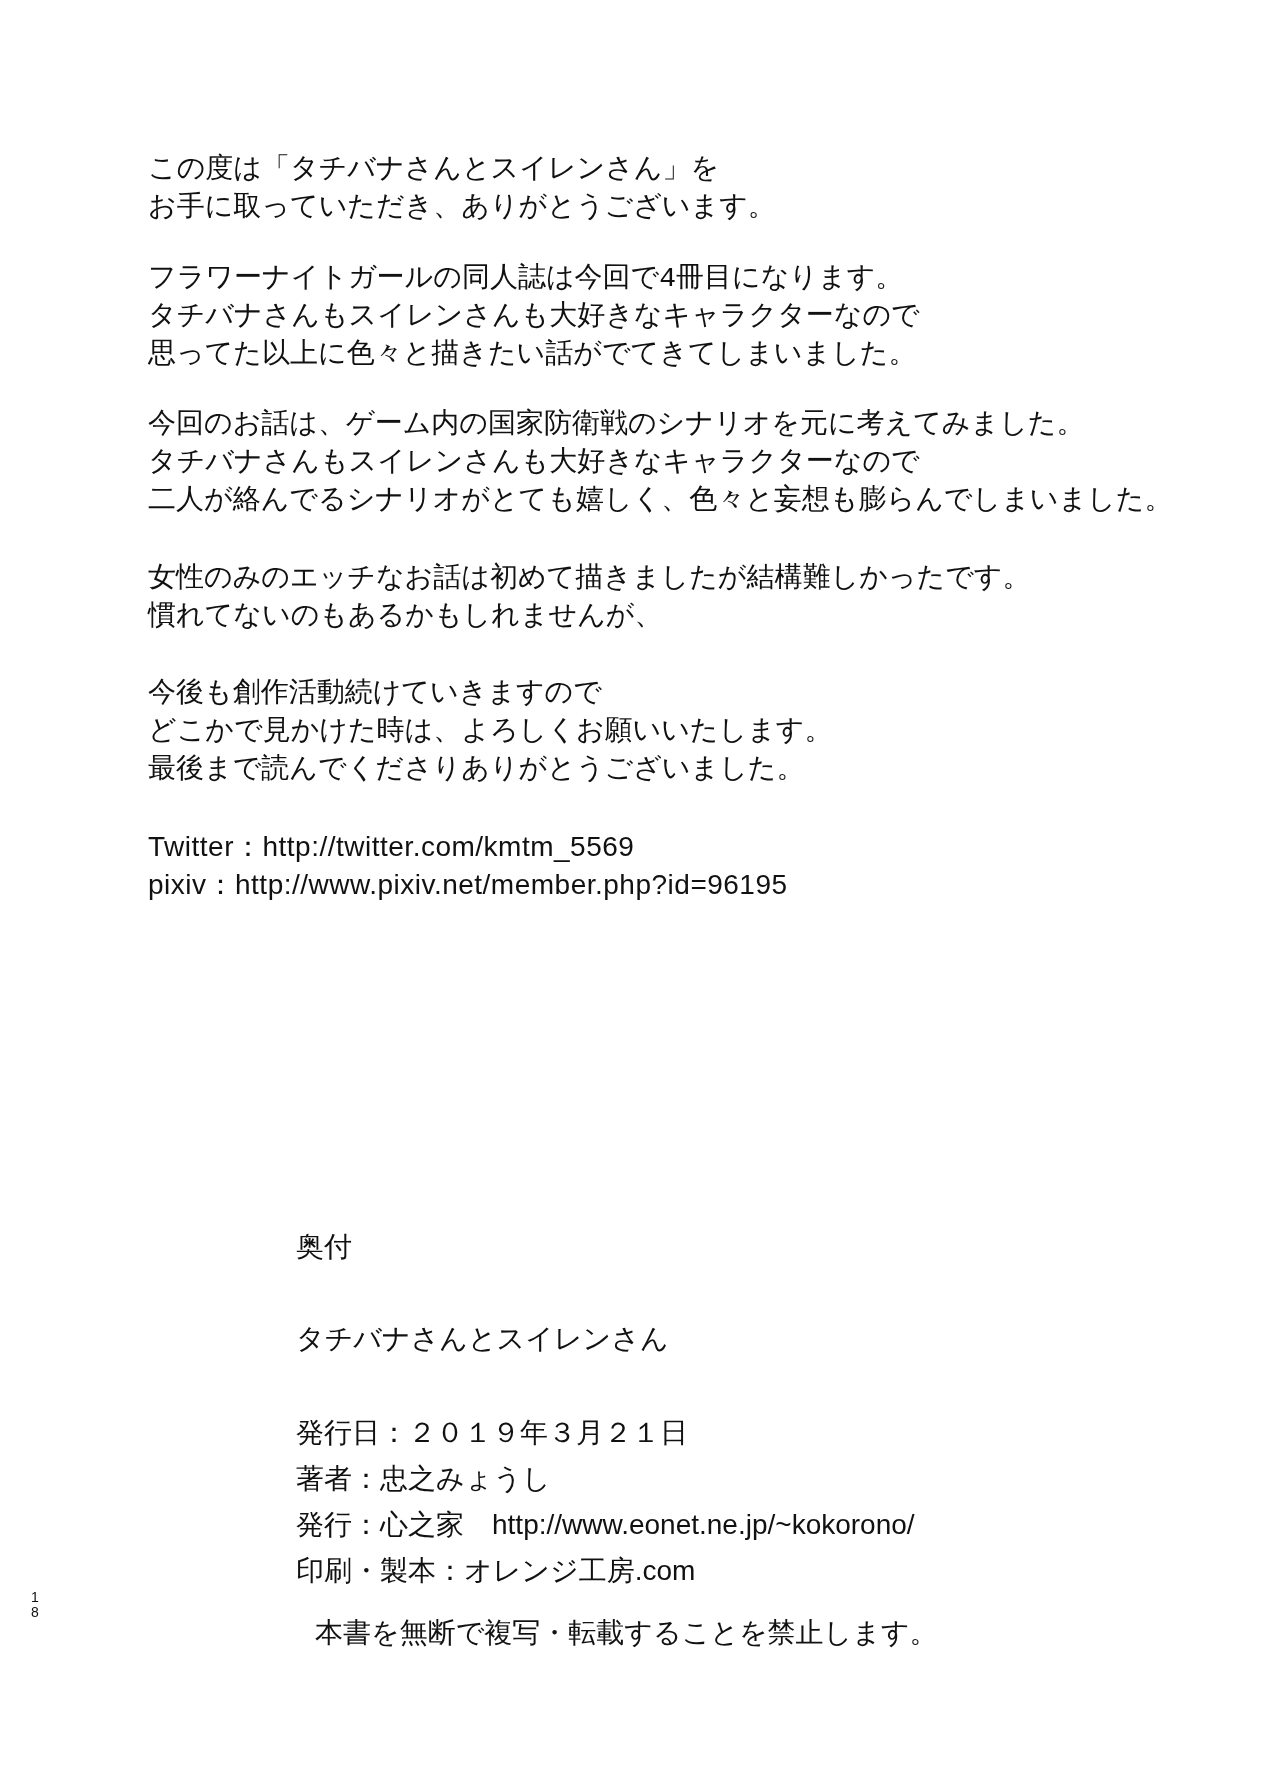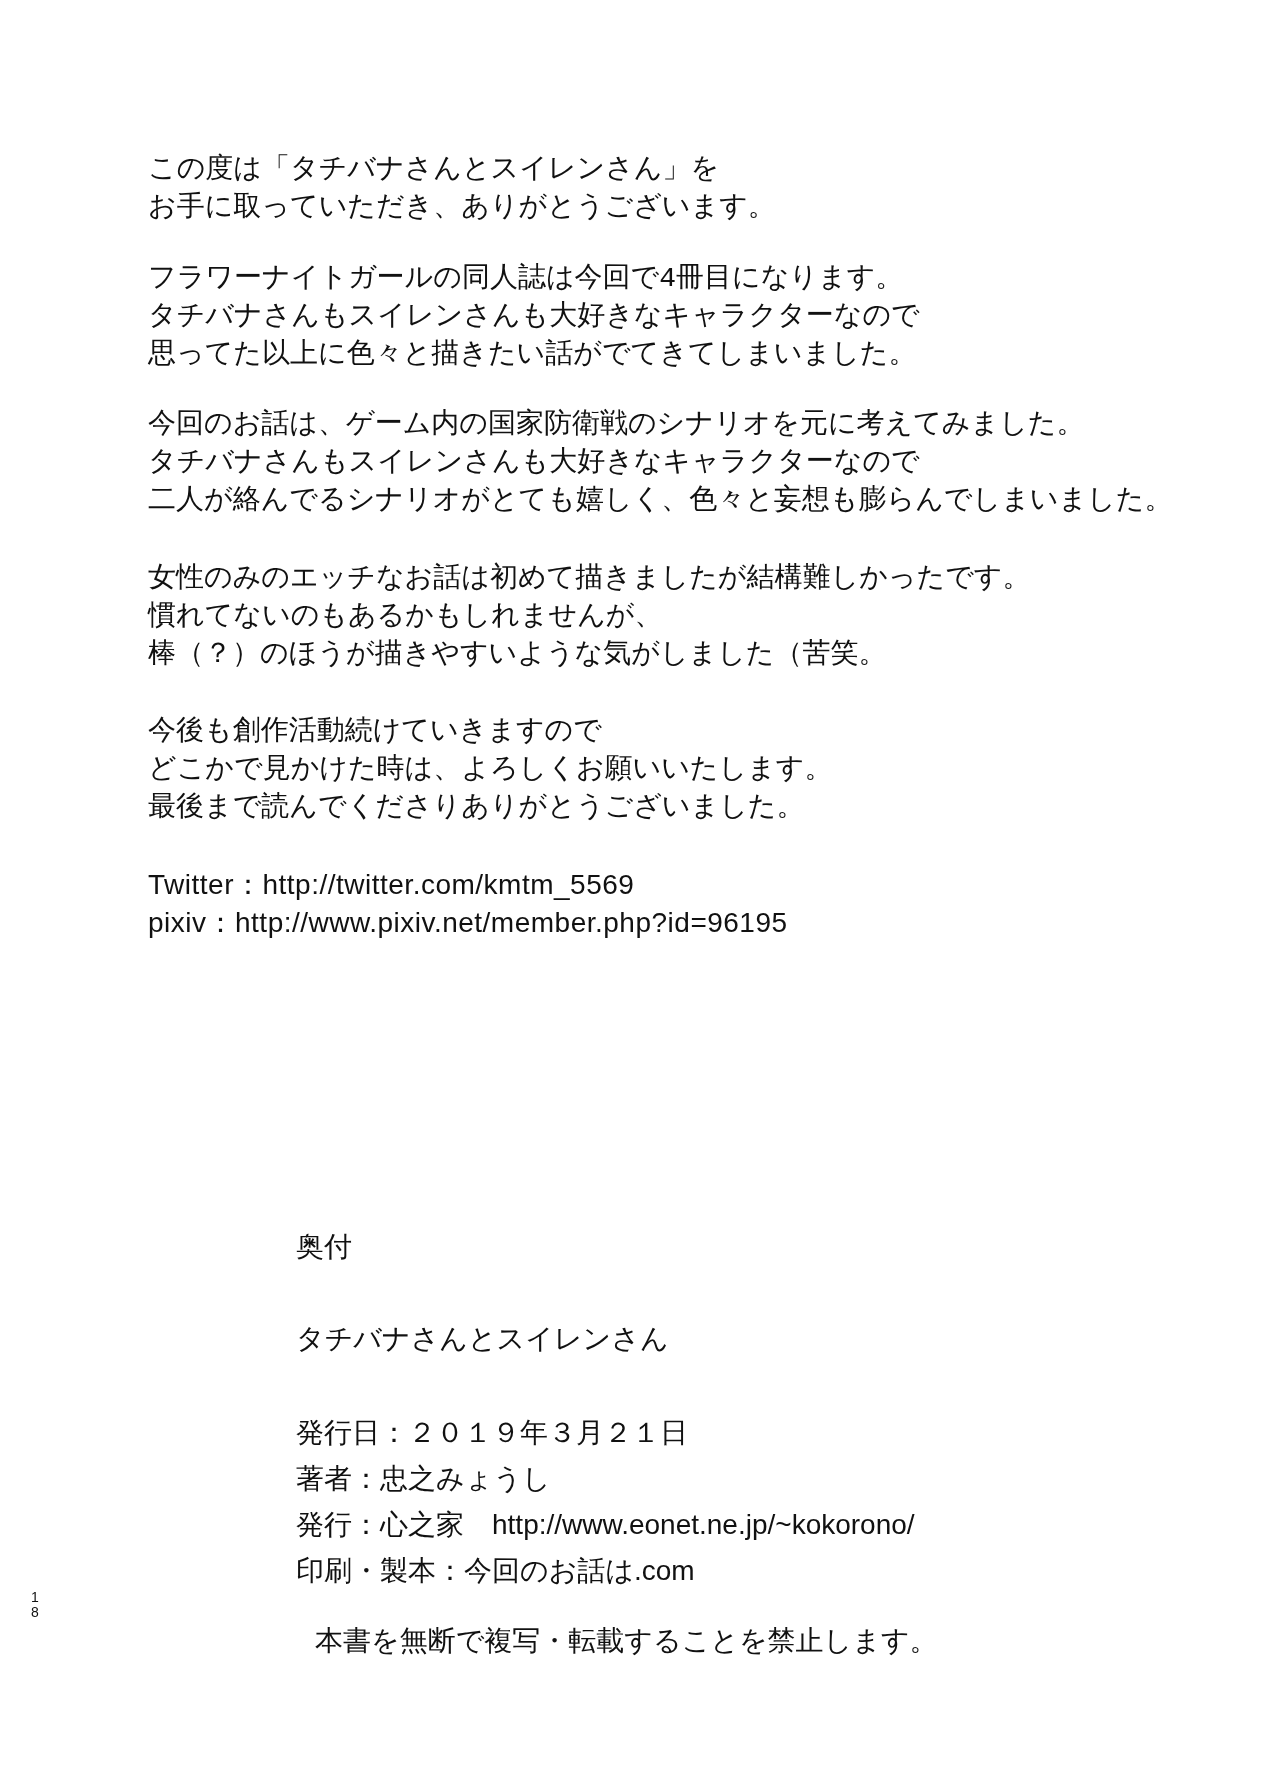--- a/index.html
+++ b/index.html
@@ -48,21 +48,21 @@
   }
   .colophon .heading { margin-bottom: 54px; }
   .colophon .title   { margin-bottom: 52px; }
   .colophon .dline {
     font-size: 28px;
     line-height: 46px;
     white-space: nowrap;
     font-weight: 500;
   }
   .colophon .notice {
-    margin-top: 28px;
+    margin-top: 20px;
     margin-left: 19px;
   }
   
   .page-number {
     position: absolute;
     left: 29px;
     top: 1590px;
     width: 12px;
     font-size: 14px;
     line-height: 15px;
@@ -94,21 +94,20 @@
 
     <div class="para g60">
       <div class="line">今回のお話は、ゲーム内の国家防衛戦のシナリオを元に考えてみました。</div>
       <div class="line">タチバナさんもスイレンさんも大好きなキャラクターなので</div>
       <div class="line">二人が絡んでるシナリオがとても嬉しく、色々と妄想も膨らんでしまいました。</div>
     </div>
 
     <div class="para g39">
       <div class="line">女性のみのエッチなお話は初めて描きましたが結構難しかったです。</div>
       <div class="line">慣れてないのもあるかもしれませんが、</div>
-      <div class="line">棒（？）のほうが描きやすいような気がしました（苦笑。</div>
     </div>
 
     <div class="para g39">
       <div class="line">今後も創作活動続けていきますので</div>
       <div class="line">どこかで見かけた時は、よろしくお願いいたします。</div>
       <div class="line">最後まで読んでくださりありがとうございました。</div>
     </div>
 
     <div class="links">
       <div class="line">Twitter：http://twitter.com/kmtm_5569</div>
@@ -120,20 +119,20 @@
   <section class="colophon">
 
     <div class="line heading">奥付</div>
 
     <div class="line title">タチバナさんとスイレンさん</div>
 
     <div class="details">
       <div class="dline">発行日：２０１９年３月２１日</div>
       <div class="dline">著者：忠之みょうし</div>
       <div class="dline">発行：心之家　http://www.eonet.ne.jp/~kokorono/</div>
-      <div class="dline">印刷・製本：今回のお話は.com</div>
+      <div class="dline">印刷・製本：オレンジ工房.com</div>
     </div>
 
     <div class="line notice">本書を無断で複写・転載することを禁止します。</div>
 
   </section>
 
 </div>
 
 </body></html>

